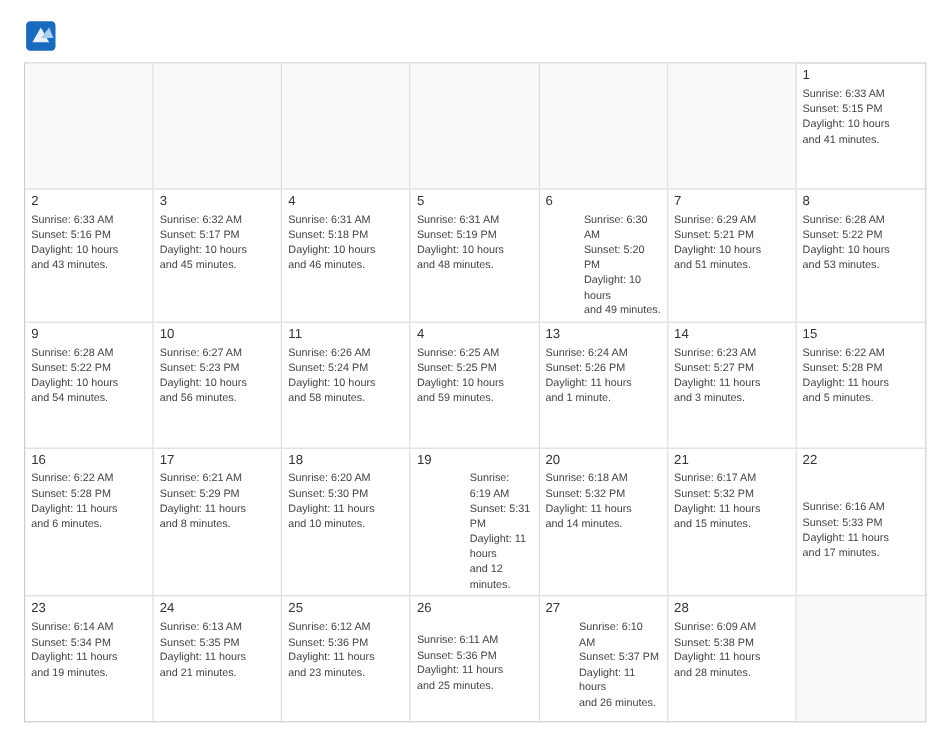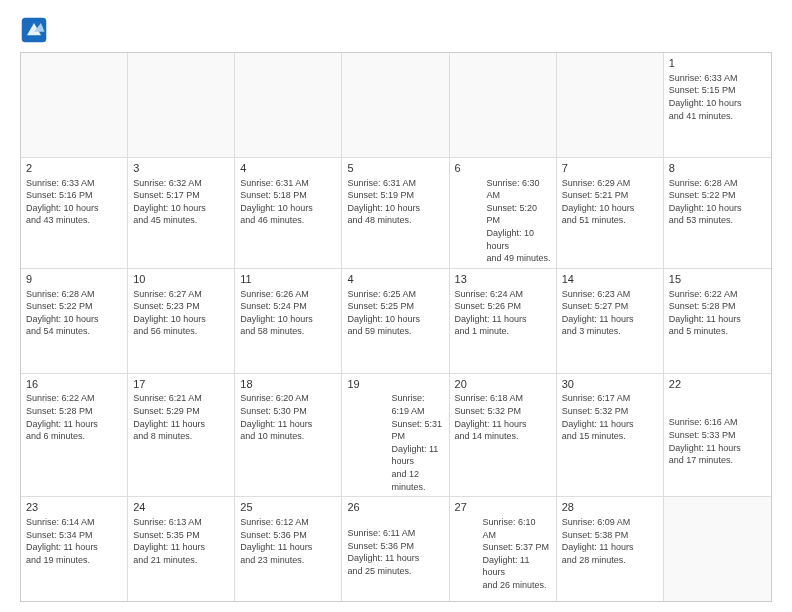--- a/index.html
+++ b/index.html
@@ -279,21 +279,21 @@
 and 12 minutes.</div>
           </div>
           <div class="cal-cell">
             <span class="day-num">20</span>
             <div class="day-info" style="white-space: pre-line;">Sunrise: 6:18 AM
 Sunset: 5:32 PM
 Daylight: 11 hours
 and 14 minutes.</div>
           </div>
           <div class="cal-cell">
-            <span class="day-num">30</span>
+            <span class="day-num">21</span>
             <div class="day-info" style="white-space: pre-line;">Sunrise: 6:17 AM
 Sunset: 5:32 PM
 Daylight: 11 hours
 and 15 minutes.</div>
           </div>
           <div class="cal-cell">
             <span class="day-num">22</span>
             <div class="day-info" style="white-space: pre-line; margin-top: 25px;">Sunrise: 6:16 AM
 Sunset: 5:33 PM
 Daylight: 11 hours

